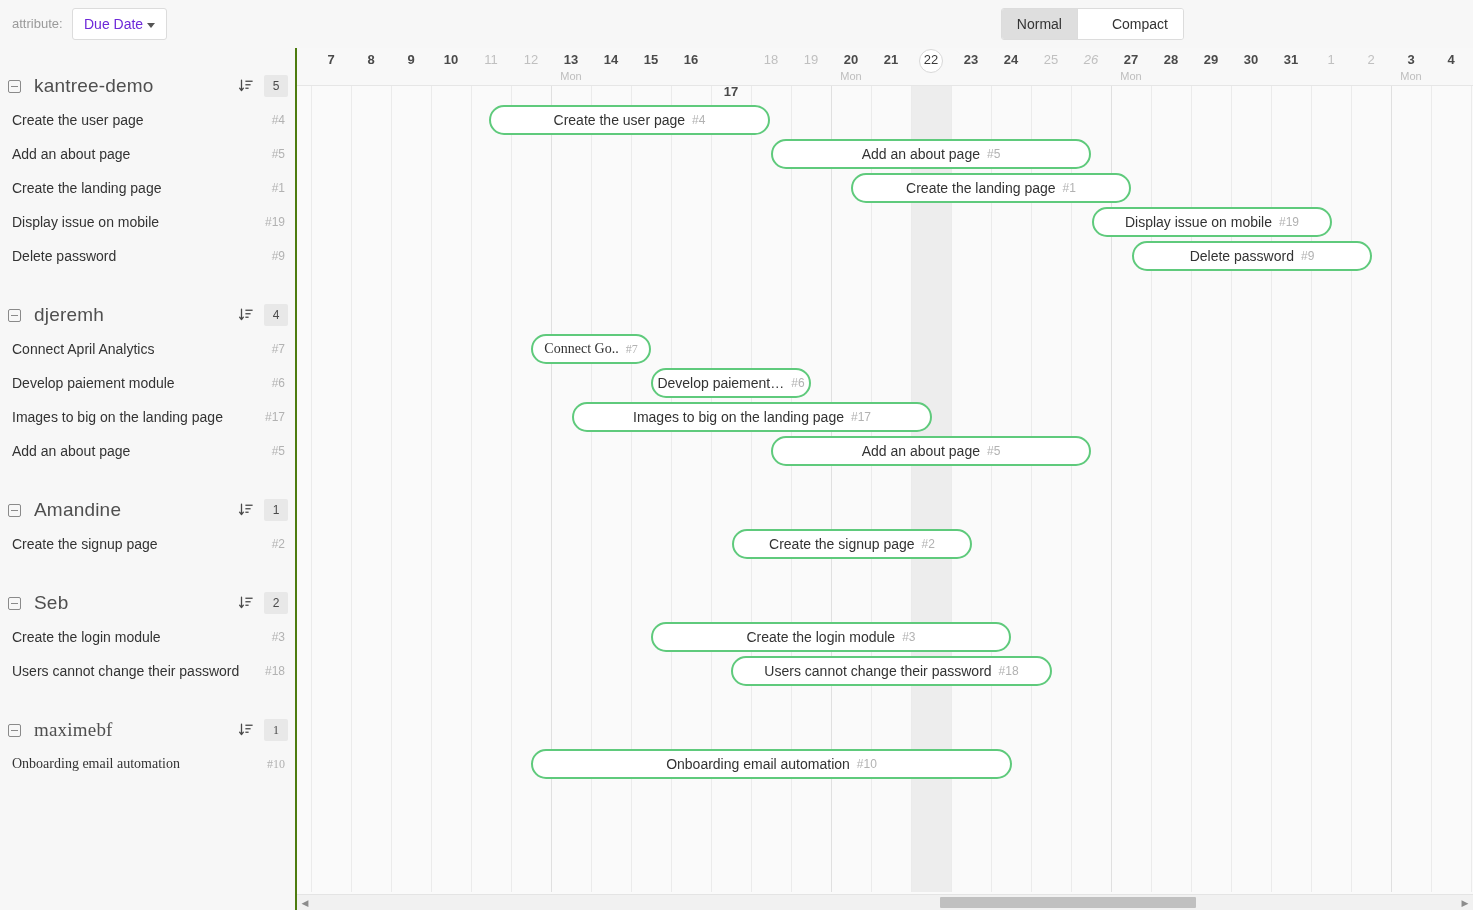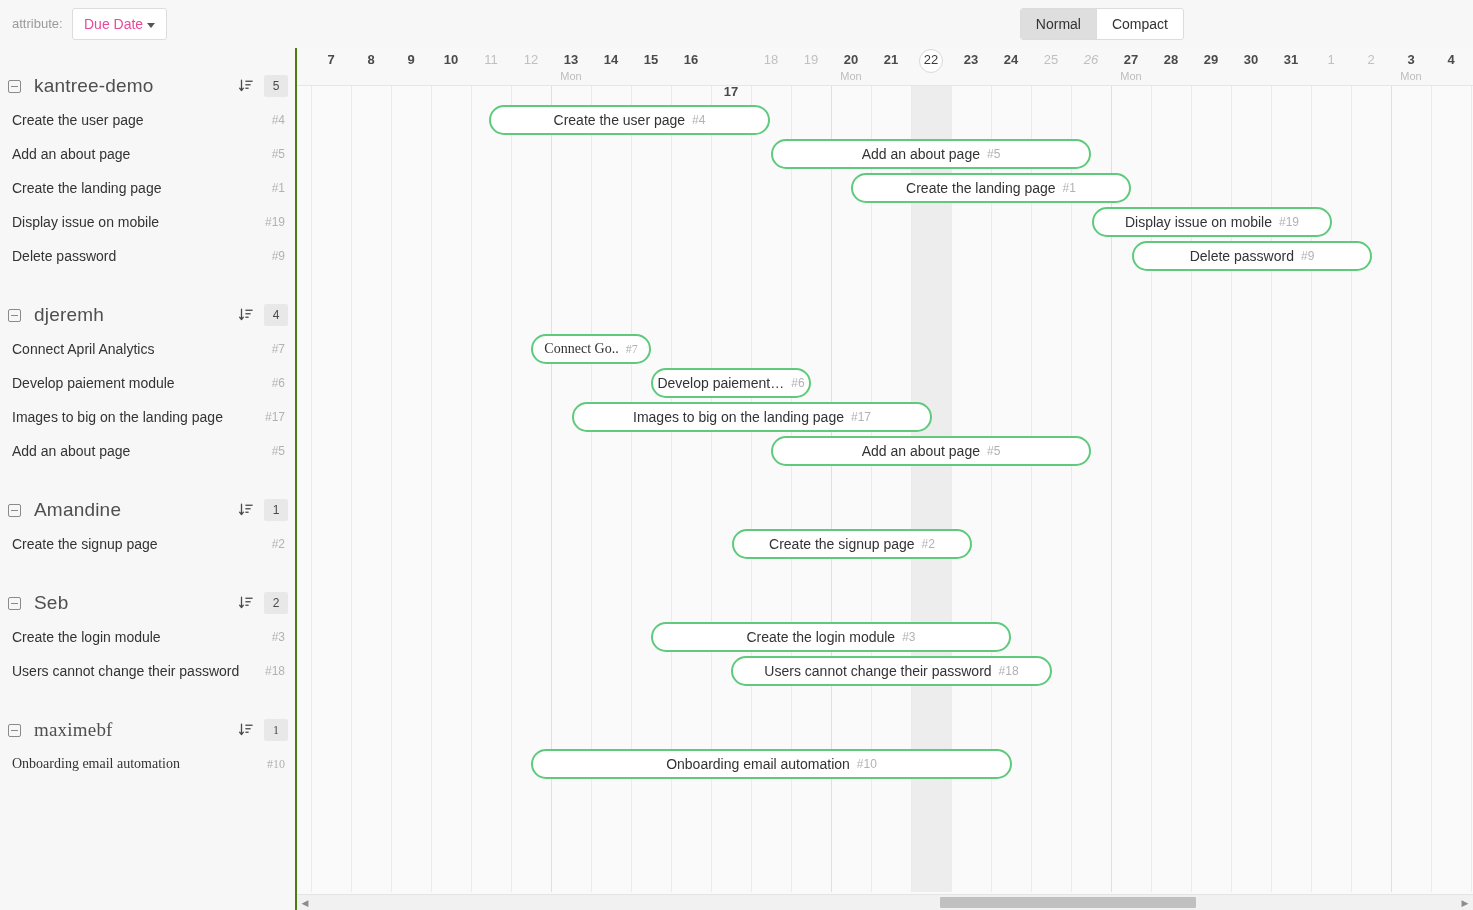--- a/index.html
+++ b/index.html
@@ -19,31 +19,31 @@
   }
   .attr-label {
     position: absolute; left: 12px; top: 16px;
     font-size: 13px; color: #9a9a9a;
   }
   .attr-select {
     position: absolute; left: 72px; top: 8px;
     height: 32px; padding: 0 11px;
     display: flex; align-items: center; gap: 4px;
     background: #fff; border: 1px solid #dcdcdc; border-radius: 3px;
-    font-size: 14px; color: #ec4899; cursor: pointer;
+    font-size: 14px; color: #6d28d9; cursor: pointer;
   }
   .caret {
     width: 0; height: 0; border-left: 4px solid transparent;
     border-right: 4px solid transparent; border-top: 5px solid #555;
     margin-top: 2px;
   }
   .btn-group {
     position: absolute; top: 8px; height: 32px;
     display: flex; border: 1px solid #dcdcdc; border-radius: 3px;
-    overflow: hidden; background: #fff;
+    overflow: hidden; background: #fff; gap: 19px;
   }
   .btn-group.grp-density { right: 289px; }
   .btn-group.grp-scale   { right: 15px; }
   .seg {
     height: 30px; padding: 0 15px;
     display: flex; align-items: center; justify-content: center;
     font-size: 14px; color: #333; background: #fff;
     border-right: 1px solid #dcdcdc; cursor: pointer; white-space: nowrap;
   }
   .seg:last-child { border-right: none; }

